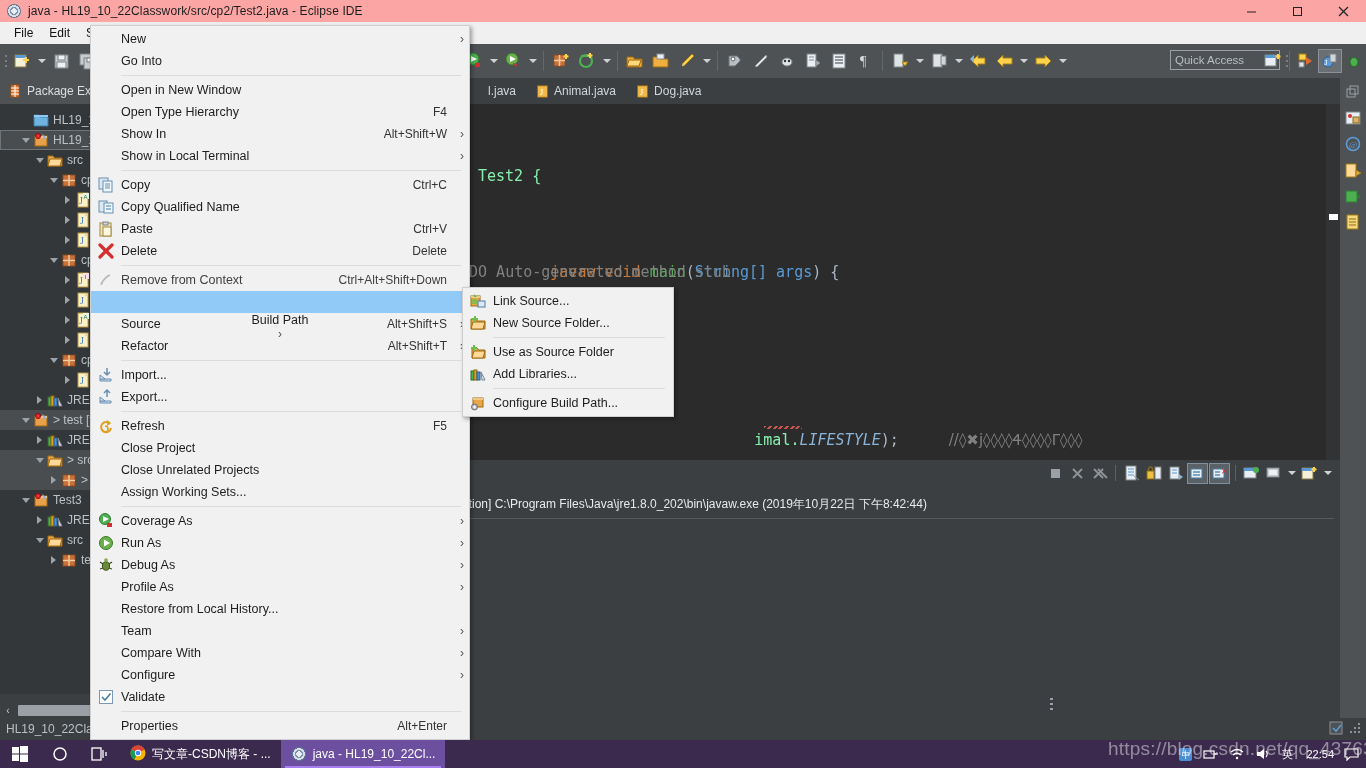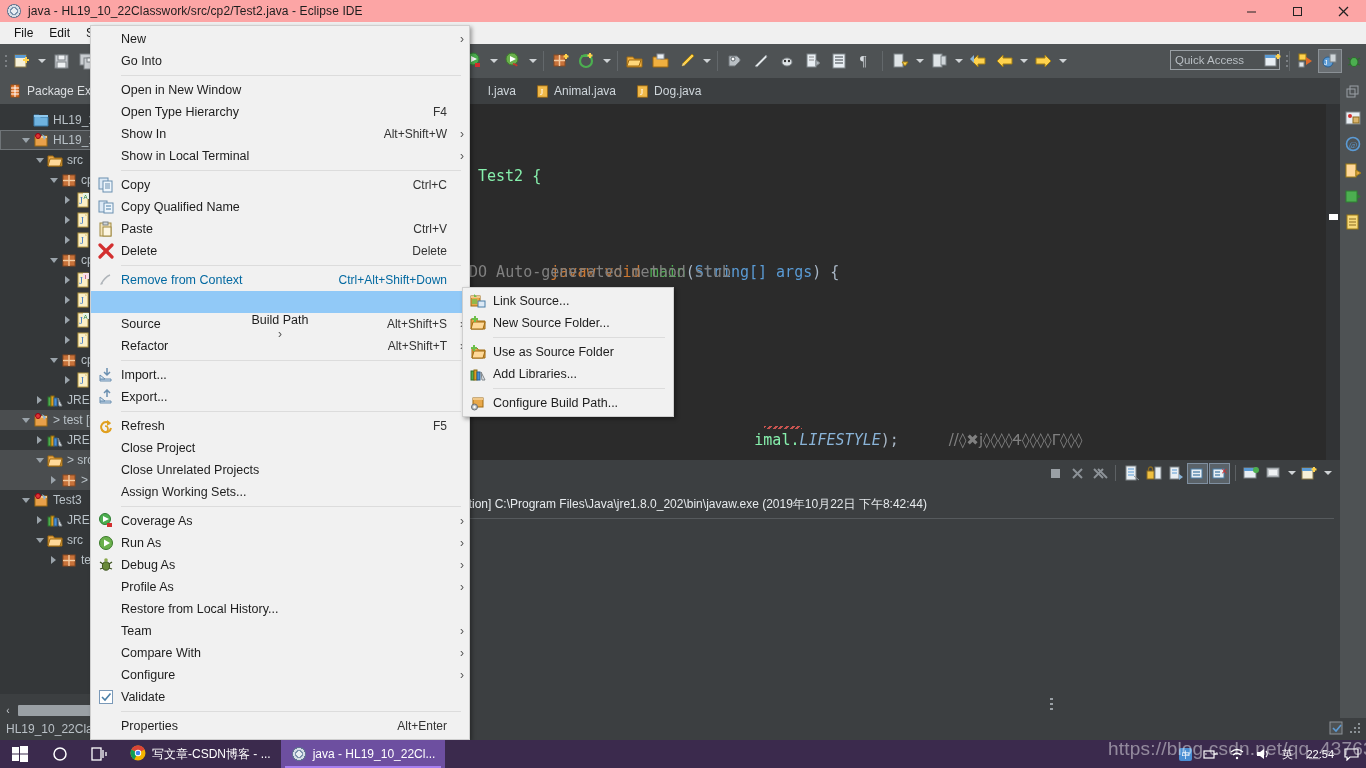--- a/index.html
+++ b/index.html
@@ -108,21 +108,21 @@
 
   
   .ctx{position:absolute;left:90px;top:25px;width:378px;background:#f1f1f1;border:1px solid #cfcfcf;
      box-shadow:2px 2px 4px rgba(0,0,0,.35);padding:2px 0;z-index:50;}
   .ctxi{height:22px;display:flex;align-items:center;position:relative;font-size:12.5px;color:#1d1d1d;padding-left:0;}
   .ctxi .ici{width:30px;height:22px;display:flex;align-items:center;justify-content:center;flex:none;}
   .ctxi .cl2{flex:1;}
   .ctxi .acc{font-size:12px;color:#333;margin-right:8px;}
   .ctxi .arr{width:14px;text-align:center;color:#555;font-size:12px;}
   .ctxi.hl{background:#91c9f7;flex-direction:column;}
-  .ctxi.dis,.ctxi.dis .acc{color:#0369a1;}
+  .ctxi.dis,.ctxi.dis .acc{color:#404040;}
   .ctxsep{height:1px;background:#dcdcdc;margin:3px 8px 3px 30px;}
 
   .sub{position:absolute;left:462px;top:287px;width:210px;background:#f1f1f1;border:1px solid #cfcfcf;
      box-shadow:2px 2px 4px rgba(0,0,0,.35);padding:2px 0;z-index:60;}
 
   
   .taskbar{position:absolute;left:0;top:740px;width:1366px;height:28px;background:#3b2a4d;display:flex;align-items:center;}
   .tbq{width:40px;height:28px;display:flex;align-items:center;justify-content:center;}
   .tbapp{height:28px;display:flex;align-items:center;padding:0 10px;font-size:12px;color:#fff;position:relative;}
   .tbapp.active{background:#6d4fa0;}

